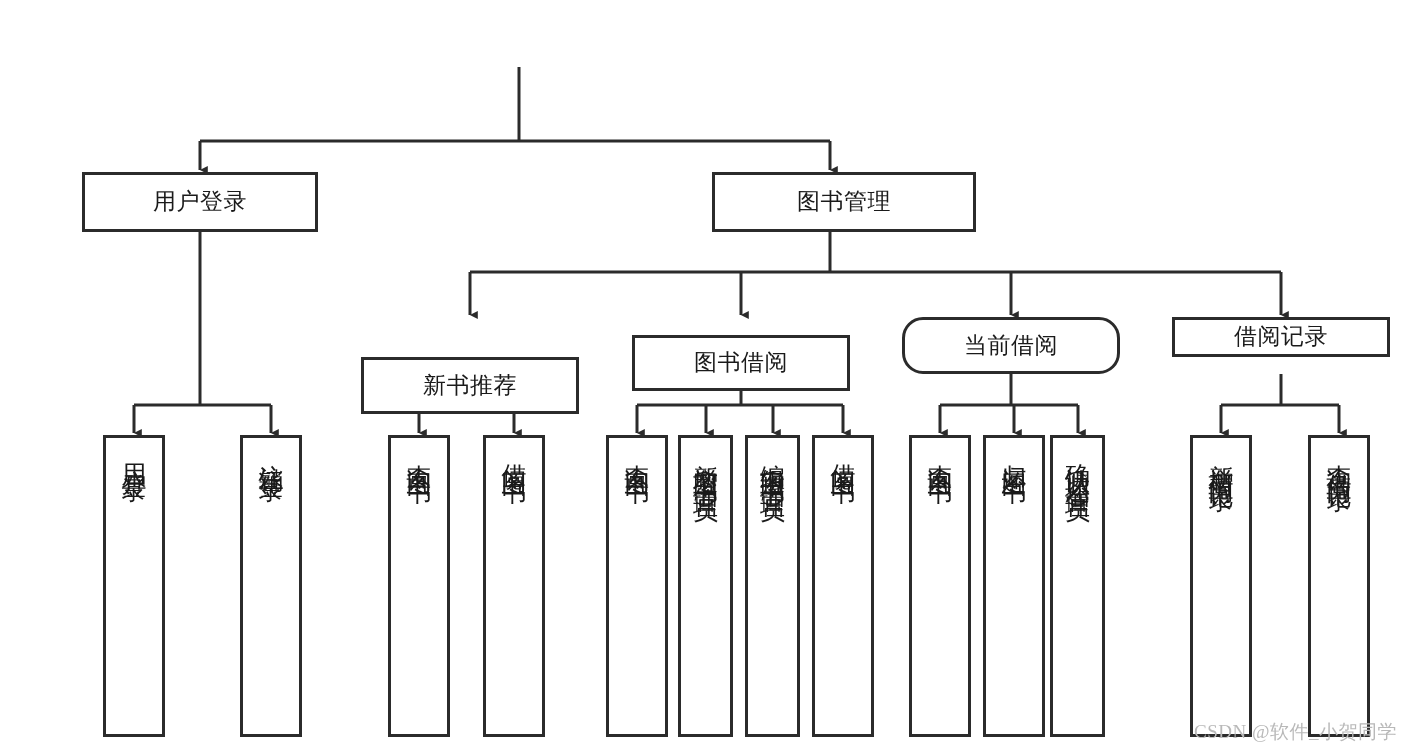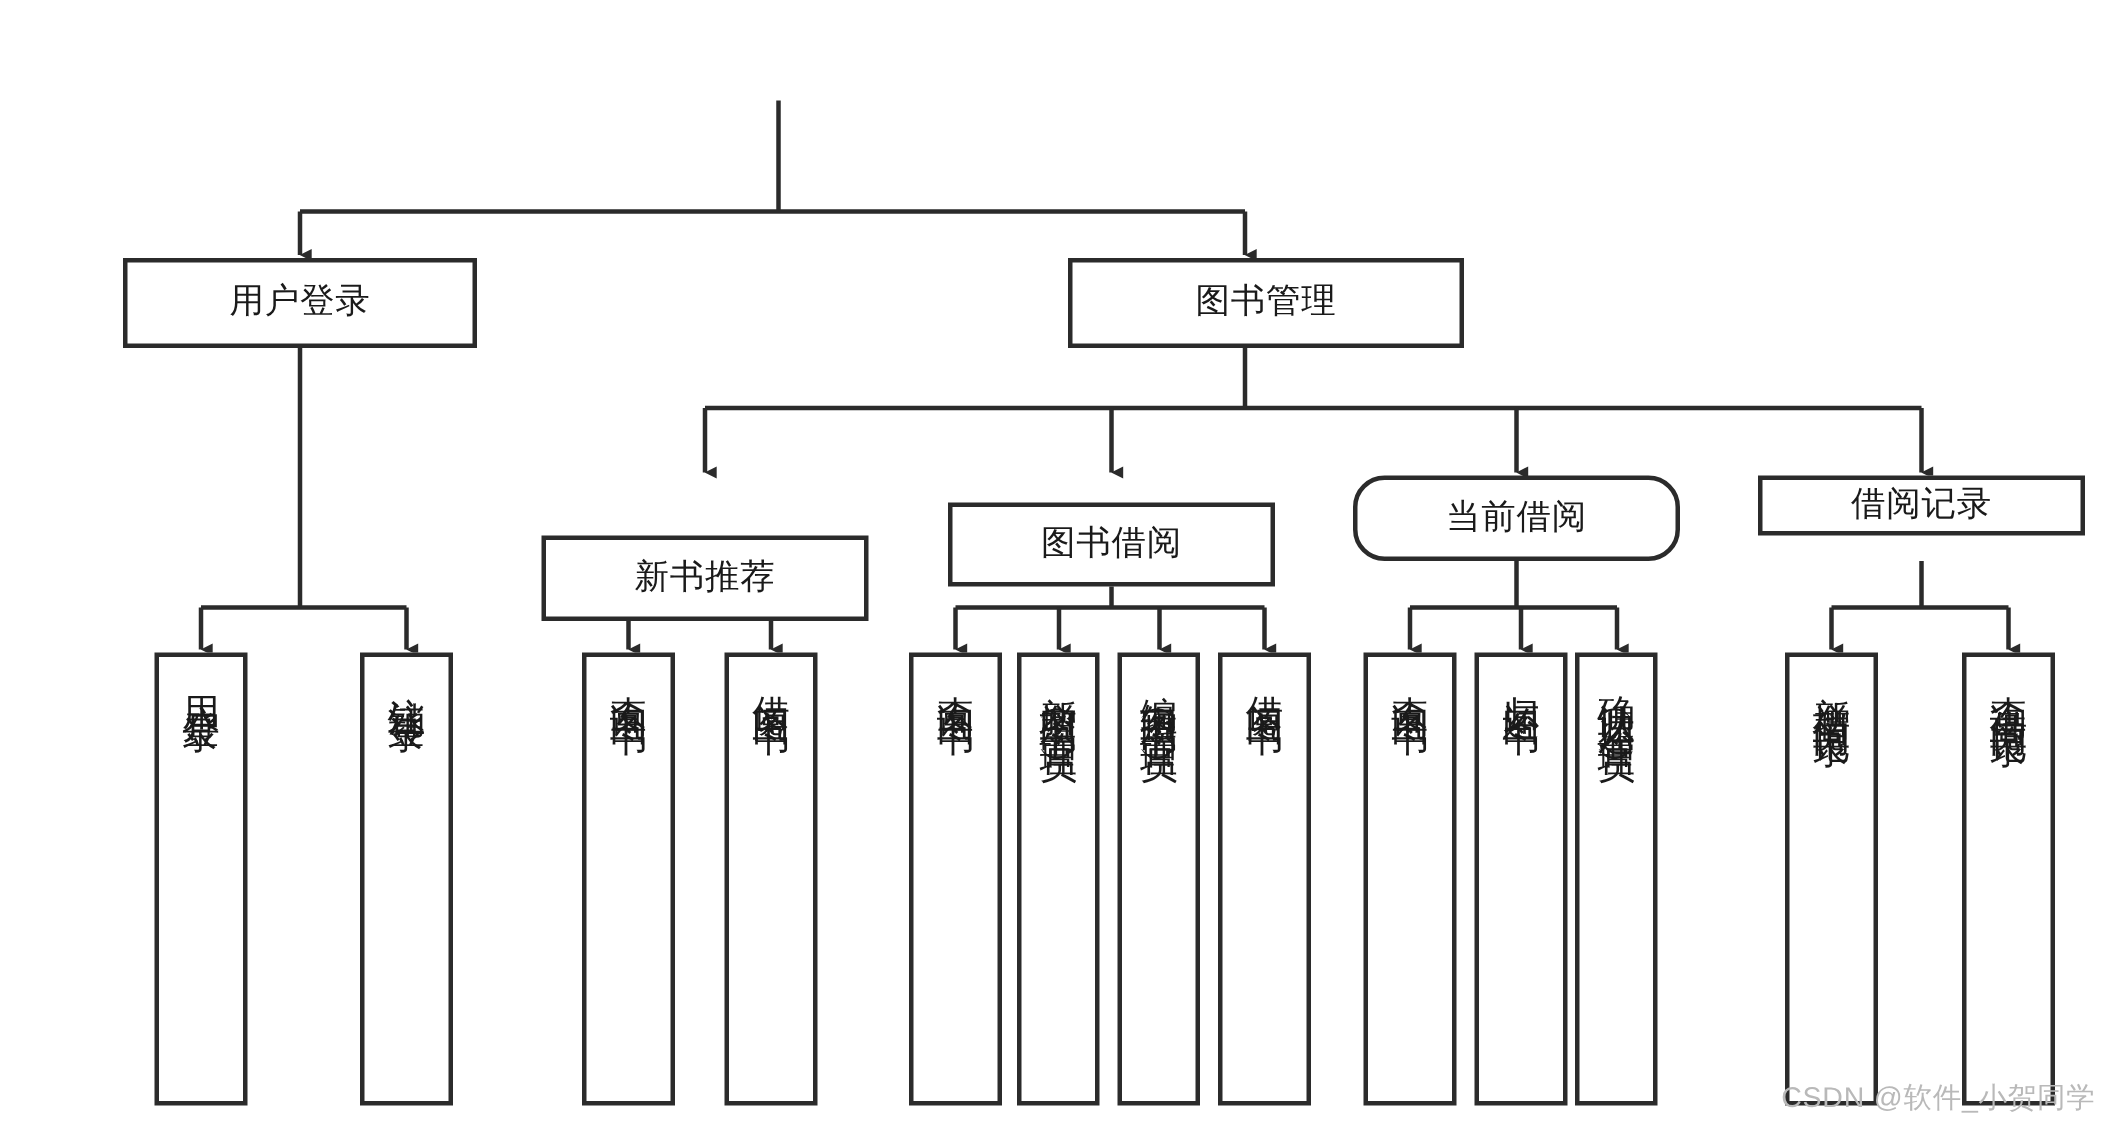--- a/index.html
+++ b/index.html
@@ -63,21 +63,21 @@
     white-space: nowrap;
   }
   .watermark {
     position: absolute;
     right: 8px;
     bottom: 2px;
     font-size: 19px;
     color: #b9b9b9;
     letter-spacing: 0.5px;
     white-space: nowrap;
-    font-family: Liberation Sans, sans-serif;
+    font-family: Liberation Serif, serif;
   }
 </style>
 </head>
 <body>
 
 <div id="canvas">
 
   <svg id="edges" viewBox="0 0 1405 747" xmlns="http://www.w3.org/2000/svg">
     <defs>
       <marker id="arrowhead" markerWidth="9" markerHeight="9" refX="4.2" refY="8.4" orient="auto" markerUnits="userSpaceOnUse">

